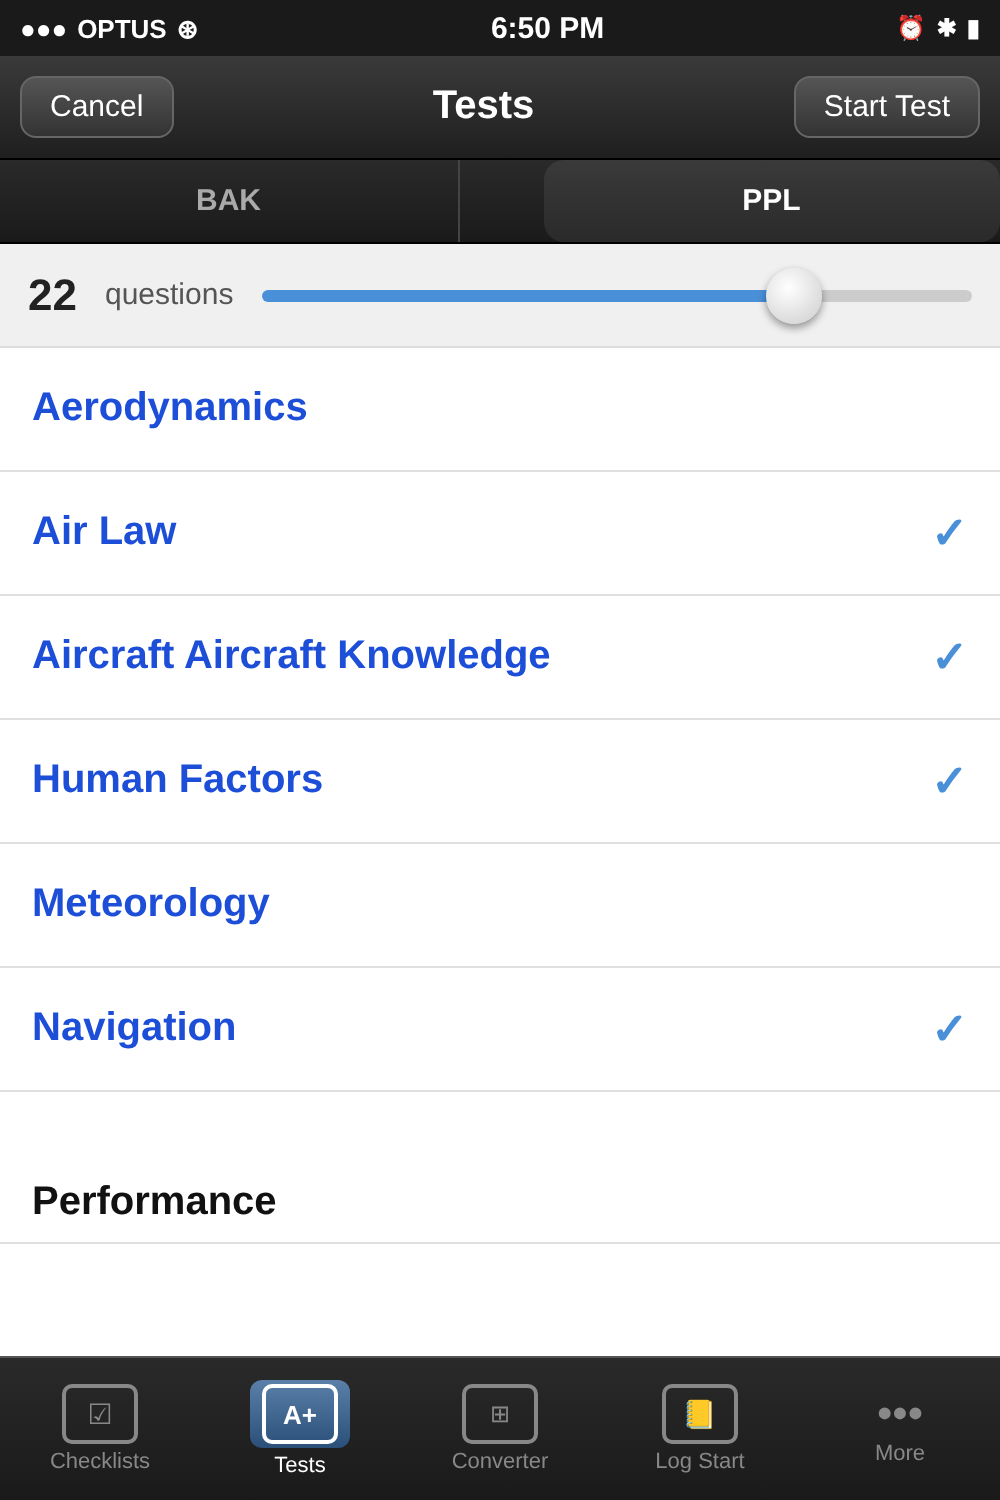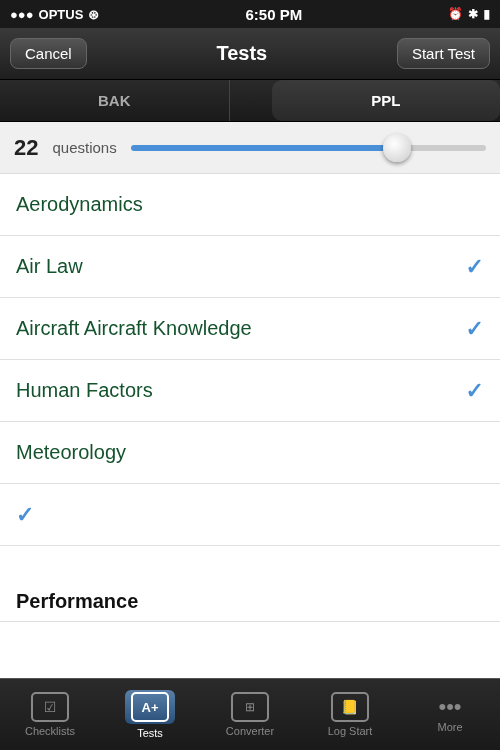--- a/index.html
+++ b/index.html
@@ -126,22 +126,22 @@
       display: flex;
       align-items: center;
       justify-content: space-between;
       padding: 0 16px;
       height: 62px;
       border-bottom: 1px solid #e0e0e0;
       cursor: pointer;
     }
     .category-name {
       font-size: 20px;
-      font-weight: 400;
-      color: #14532d;
+      font-weight: 700;
+      color: #1d4ed8;
     }
     .checkmark {
       color: #4a90d9;
       font-size: 22px;
       font-weight: 700;
     }
 
     
     #tab-bar {
       position: absolute;
@@ -264,20 +264,21 @@
   <div class="category-item">
     <span class="category-name">Human Factors</span>
     <span class="checkmark">✓</span>
   </div>
 
   <div class="category-item">
     <span class="category-name">Meteorology</span>
   </div>
 
   <div class="category-item">
+    <span class="category-name">Navigation</span>
     <span class="checkmark">✓</span>
   </div>
 
   <div class="performance-partial">
     <span class="category-name">Performance</span>
   </div>
 
 </div>
 
 <div id="tab-bar">

